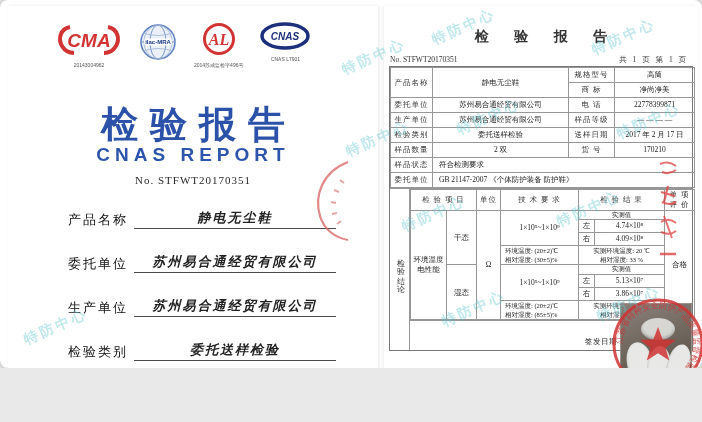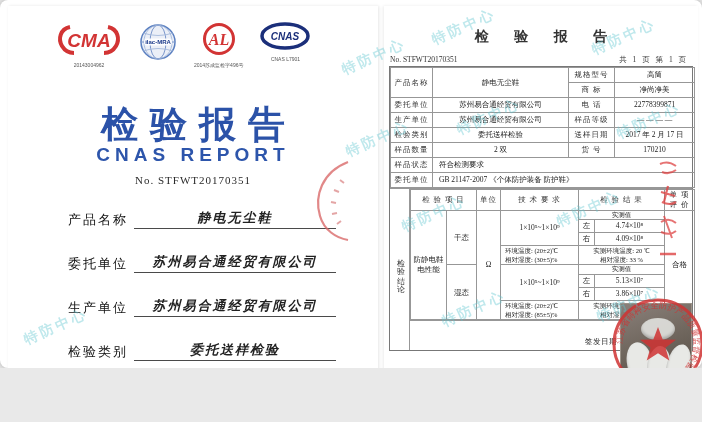--- a/index.html
+++ b/index.html
@@ -252,21 +252,21 @@
               </colgroup>
             <tbody>
                 <tr style="height:18px">
               <td class="lbl" colspan="2">检 验 项 目</td>
               <td class="lbl">单位</td>
               <td class="lbl">技 术 要 求</td>
               <td class="lbl" colspan="2">检 验 结 果</td>
               <td class="lbl two-line">单 项 评 价</td>
             </tr>
             <tr style="height:9px">
-              <td class="two-line" rowspan="8">防静电鞋 电性能</td>
+              <td class="two-line" rowspan="8">环境温度 电性能</td>
               <td rowspan="4">干态</td>
               <td rowspan="8">Ω</td>
               <td rowspan="3">1×10⁵~1×10⁹</td>
               <td colspan="2" style="font-size:6.5px">实测值</td>
               <td rowspan="8">合格</td>
             </tr>
             <tr style="height:13px">
               <td>左</td>
               <td>4.74×10⁸</td>
             </tr>

